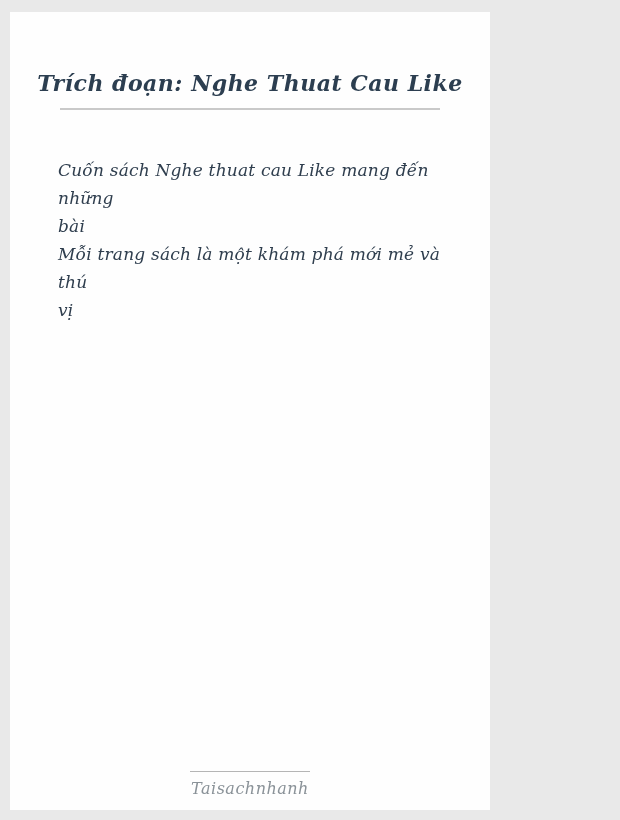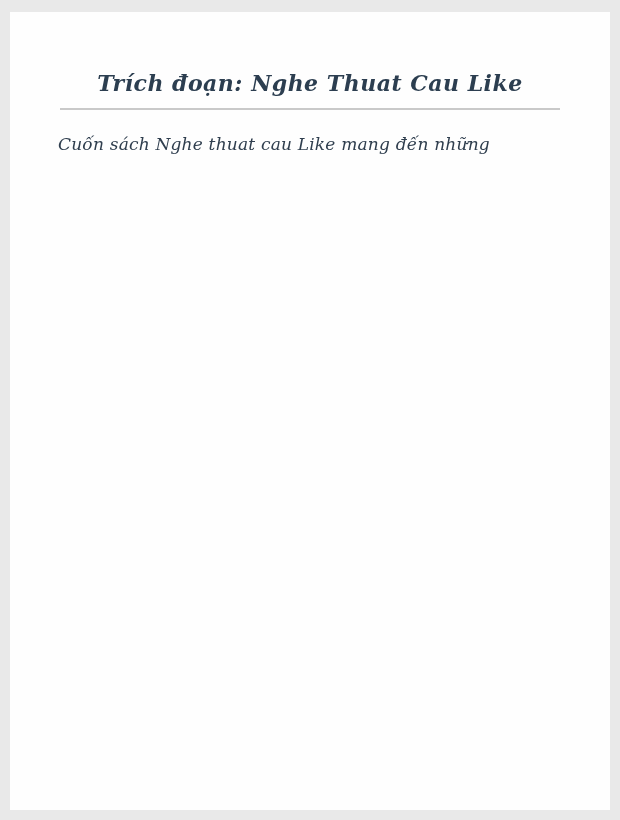--- a/index.html
+++ b/index.html
@@ -9,21 +9,21 @@
     height: 820px;
     background: #e9e9e9;
     font-family: "DejaVu Serif", "Liberation Serif", serif;
     overflow: hidden;
   }
 
   .page {
     position: absolute;
     left: 10px;
     top: 12px;
-    width: 600px;
+    width: 480px;
     height: 798px;
     background: #fefefe;
     display: flex;
     flex-direction: column;
   }
 
   .page-header {
     padding-top: 58px;
   }
 
@@ -35,21 +35,21 @@
     letter-spacing: 0.5px;
     color: #2c3e50;
   }
 
   .title-divider {
     margin: 12px 50px 0 50px;
     border-bottom: 2px solid #c9c9c9;
   }
 
   .excerpt-body {
-    margin-top: 20px;
+    margin-top: 46px;
     padding-left: 48px;
     padding-right: 48px;
   }
 
   .excerpt-line {
     font-style: italic;
     font-size: 17px;
     line-height: 28px;
     color: #2f3e4e;
     letter-spacing: 0.2px;
@@ -79,16 +79,23 @@
 
 <div class="page">
 
   <header class="page-header">
     <h1 class="page-title">Trích đoạn: Nghe Thuat Cau Like</h1>
     <div class="title-divider"></div>
   </header>
 
   <main class="excerpt-body">
     <p class="excerpt-line">Cuốn sách Nghe thuat cau Like mang đến những</p>
+    <p class="excerpt-line">bài</p>
+    <p class="excerpt-line">Mỗi trang sách là một khám phá mới mẻ và thú</p>
+    <p class="excerpt-line">vị</p>
   </main>
 
+  <footer class="page-footer">
+    <div class="footer-divider"></div>
+    <div class="footer-brand">Taisachnhanh</div>
+  </footer>
 
 </div>
 
 </body></html>

